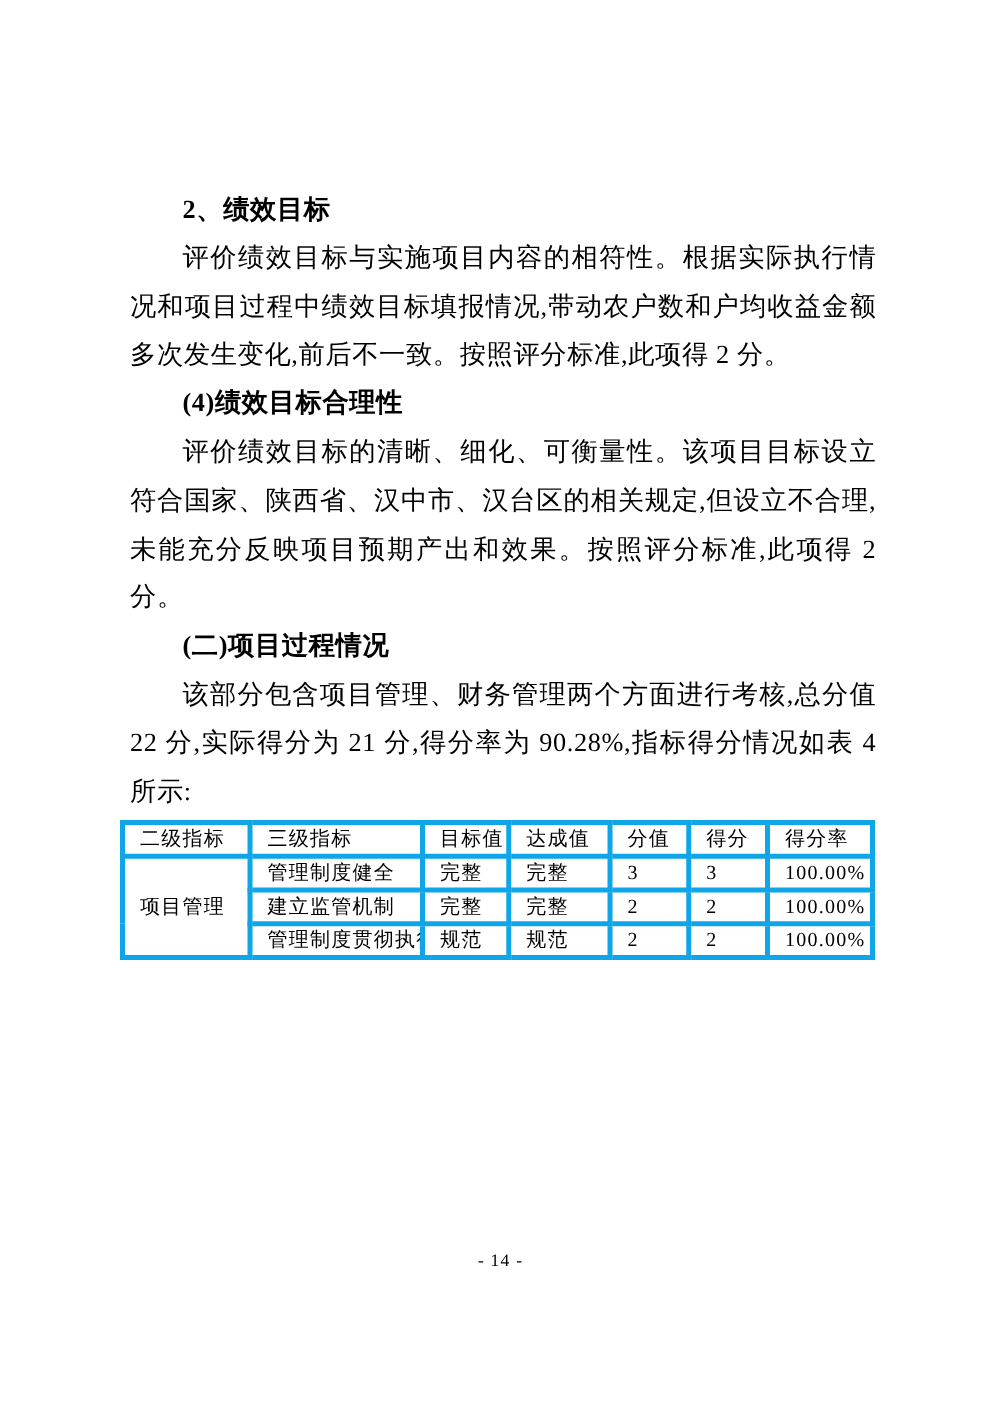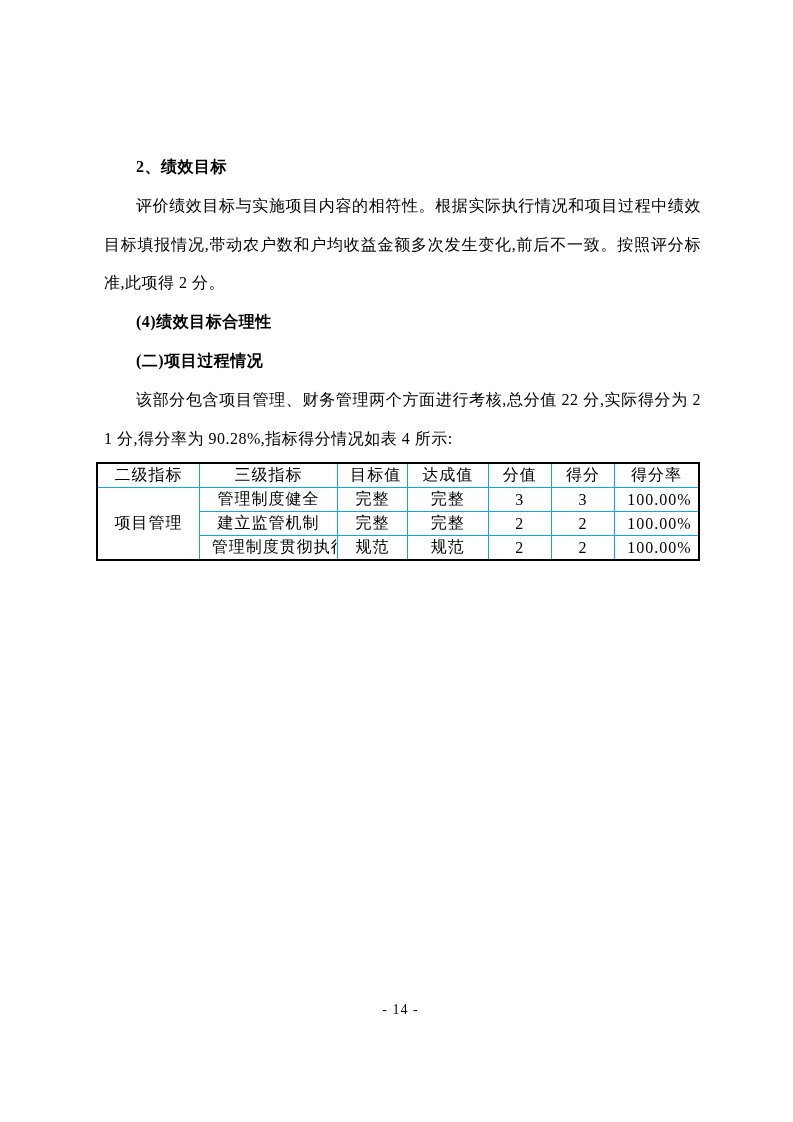--- a/index.html
+++ b/index.html
@@ -13,43 +13,43 @@
     overflow: hidden;
   }
   .content {
     position: absolute;
     left: 104px;
     top: 148px;
     width: 597px;
   }
   .para {
     margin: 0;
-    font-size: 16px;
+    font-size: 21px;
     line-height: 38.8px;
     text-align: justify;
     text-indent: 2em;
     letter-spacing: 0.5px;
     word-break: break-all;
   }
   .heading {
     font-weight: bold;
   }
   table.score-table {
     border-collapse: collapse;
     table-layout: fixed;
     width: 604px;
     margin-left: -8px;
     margin-top: 4px;
     border: 2px solid #000;
     font-size: 16px;
   }
   table.score-table th,
   table.score-table td {
-    border: 1px solid #0ea5e9;
-    text-align: center;
+    border: 4px solid #0ea5e9;
+    text-align: left;
     vertical-align: middle;
     height: 23px;
     padding: 0 12px;
     font-weight: normal;
     letter-spacing: 1px;
     overflow: hidden;
     white-space: nowrap;
   }
   .col-l2    { width: 17%;   }
   .col-l3    { width: 23%;   }
@@ -70,20 +70,21 @@
 </style>
 </head>
 <body>
 
 <div class="page">
   <div class="content">
 
     <p class="para heading">2、绩效目标</p>
     <p class="para">评价绩效目标与实施项目内容的相符性。根据实际执行情况和项目过程中绩效目标填报情况,带动农户数和户均收益金额多次发生变化,前后不一致。按照评分标准,此项得 2 分。</p>
     <p class="para heading">(4)绩效目标合理性</p>
+    <p class="para">评价绩效目标的清晰、细化、可衡量性。该项目目标设立符合国家、陕西省、汉中市、汉台区的相关规定,但设立不合理,未能充分反映项目预期产出和效果。按照评分标准,此项得 2 分。</p>
     <p class="para heading">(二)项目过程情况</p>
     <p class="para">该部分包含项目管理、财务管理两个方面进行考核,总分值 22 分,实际得分为 21 分,得分率为 90.28%,指标得分情况如表 4 所示:</p>
 
     <table class="score-table">
       <colgroup>
         <col class="col-l2">
           <col class="col-l3">
           <col class="col-target">
           <col class="col-reach">
         <col class="col-score">

